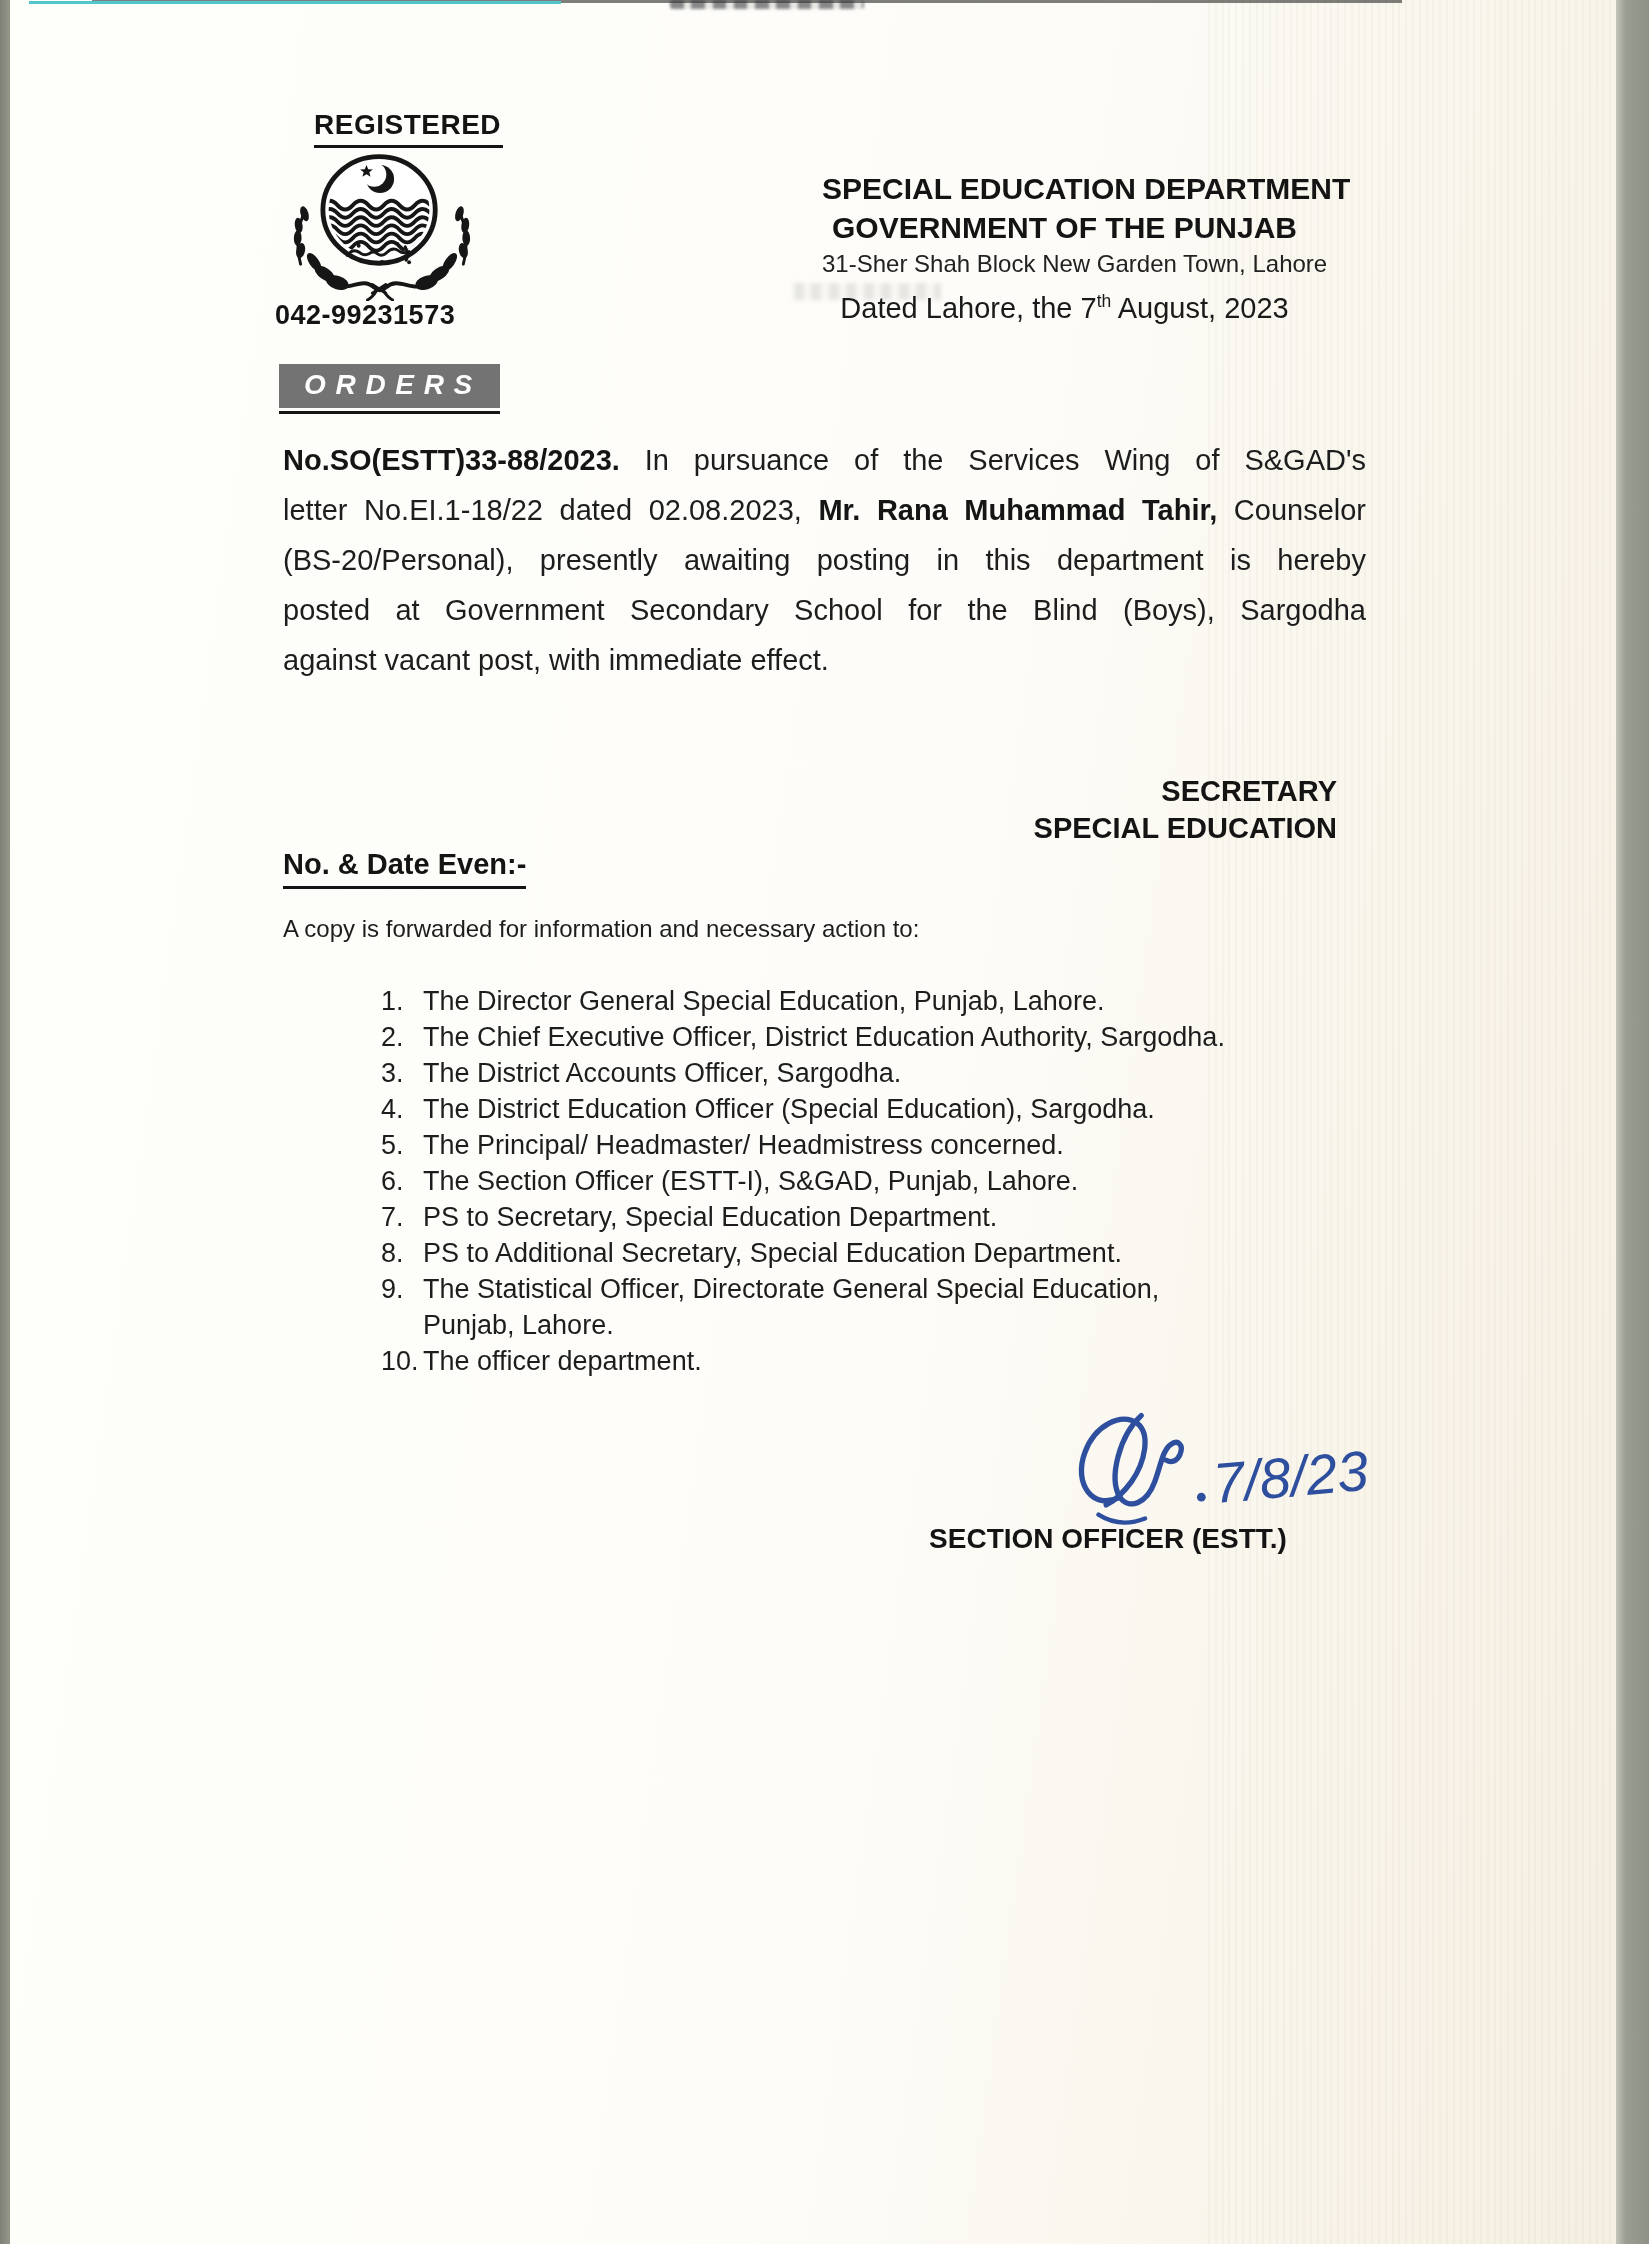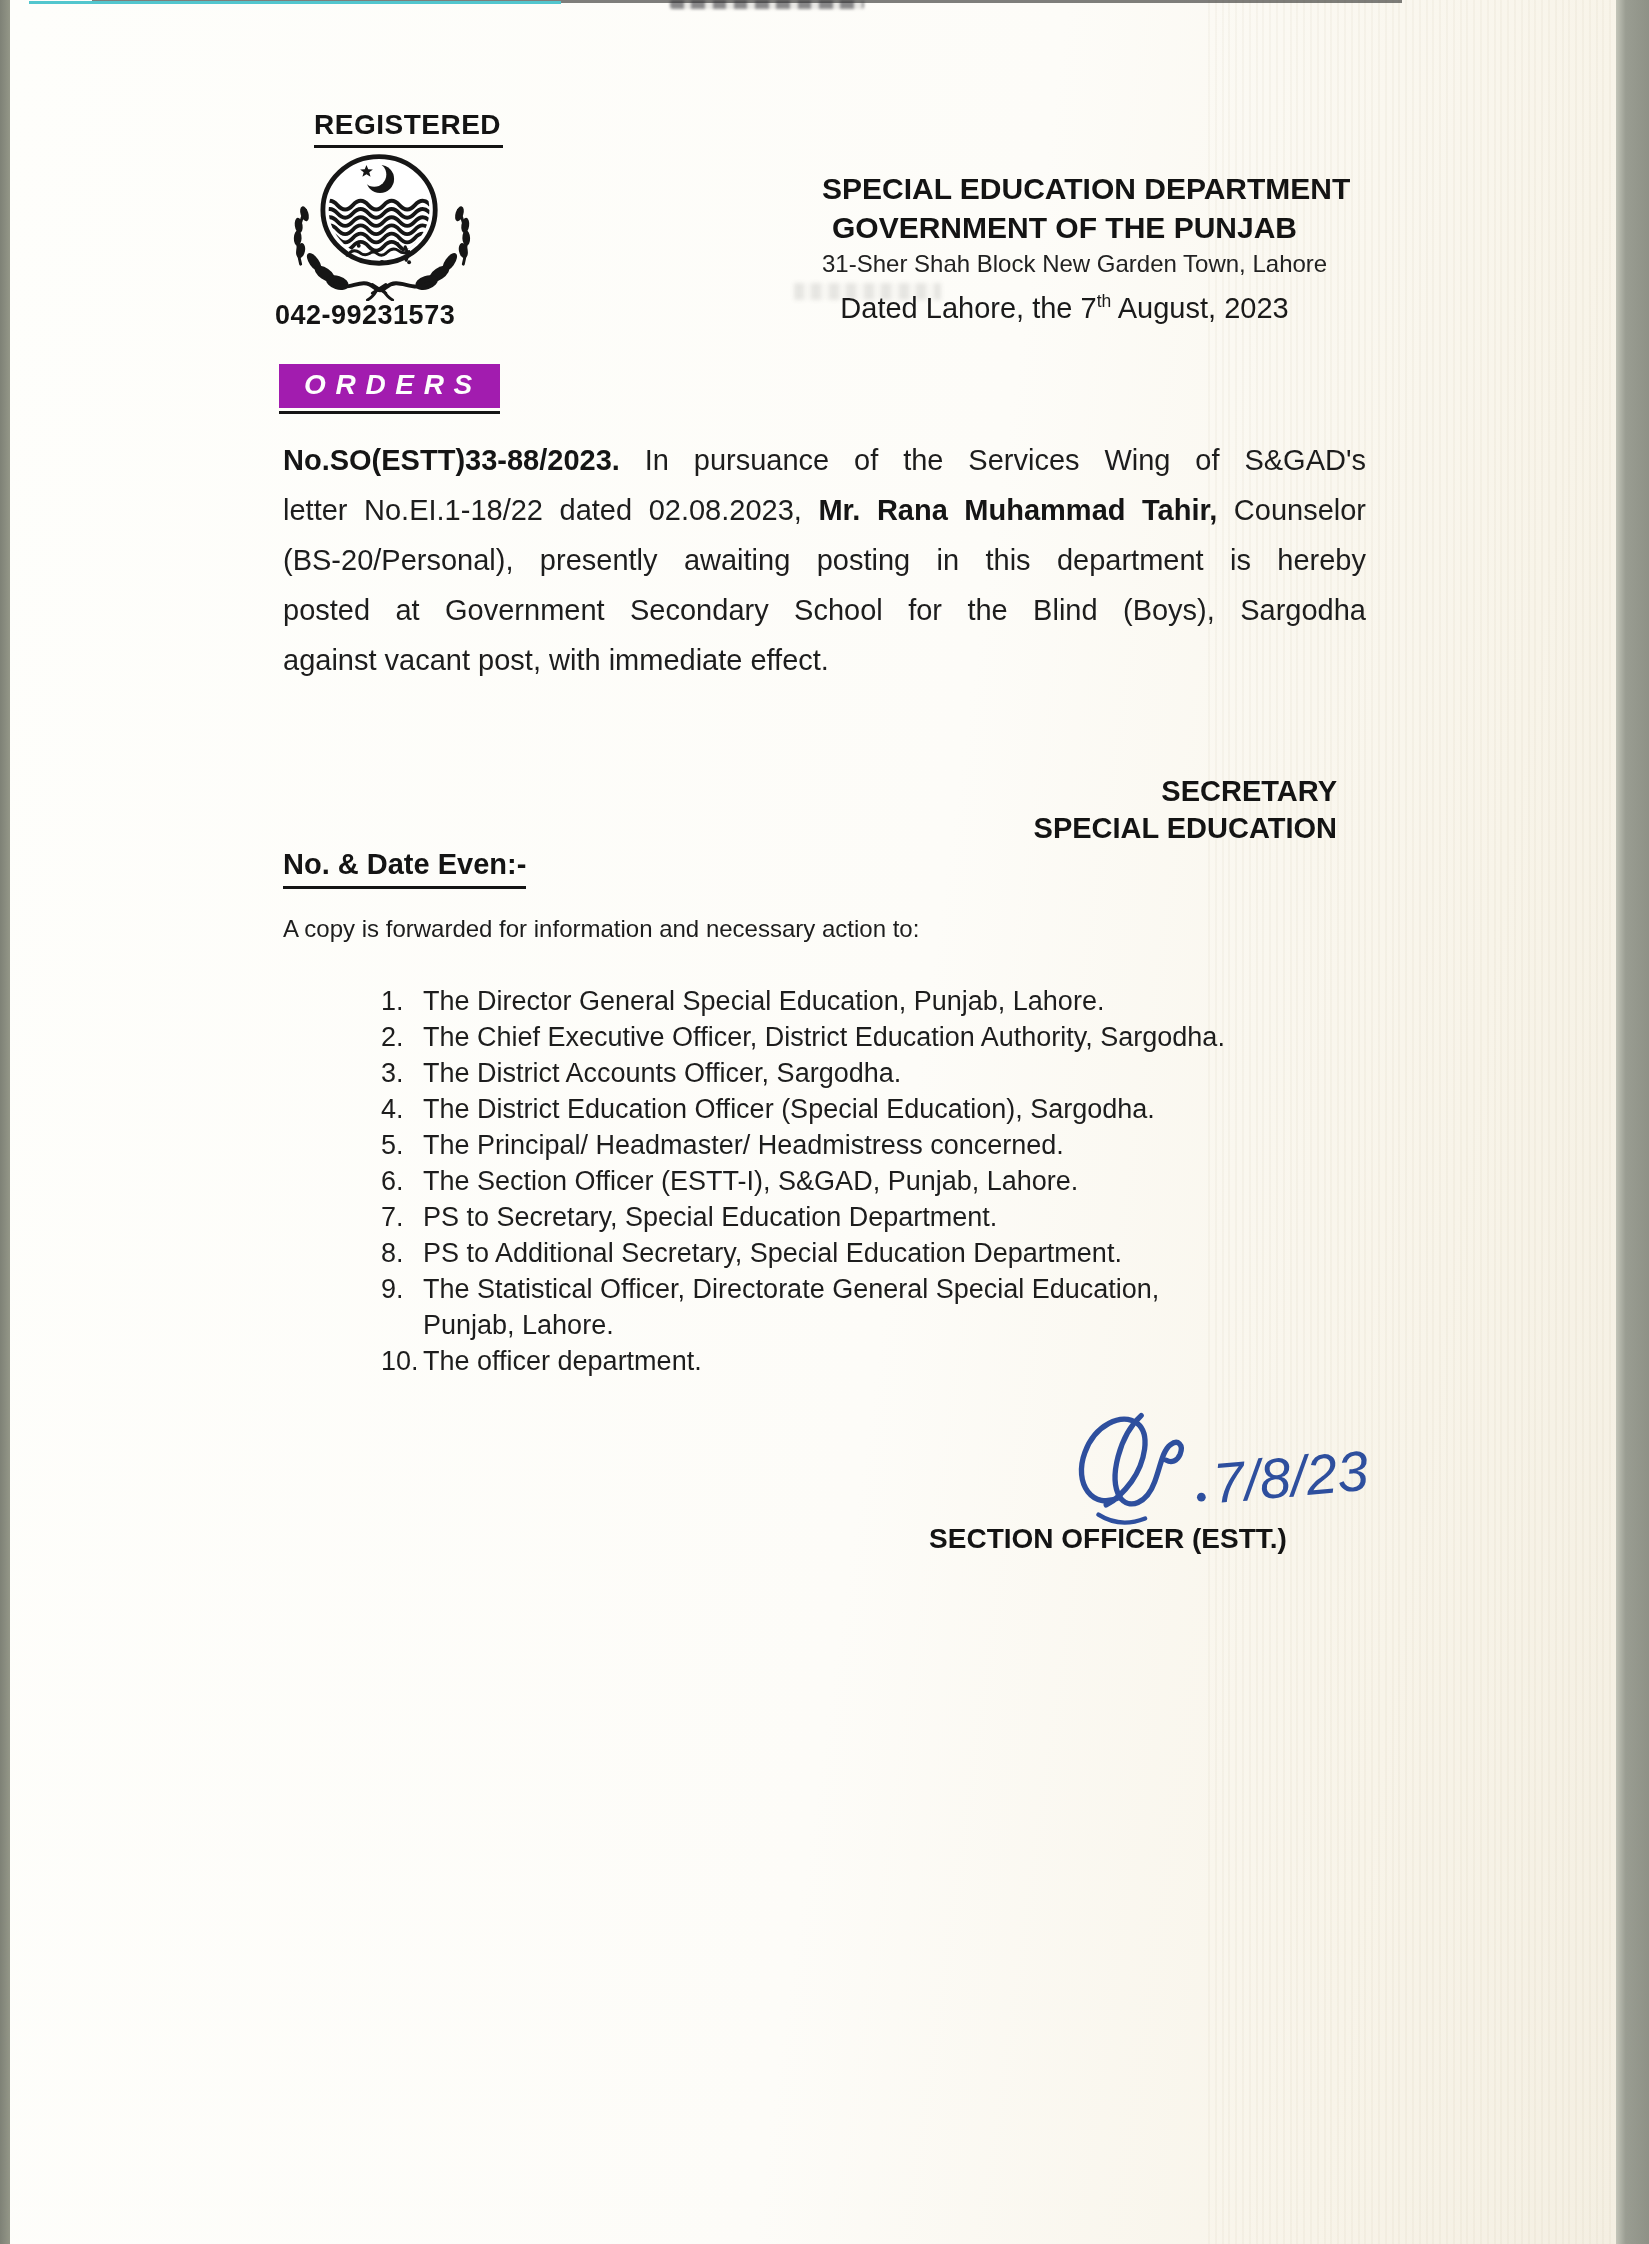--- a/index.html
+++ b/index.html
@@ -39,21 +39,21 @@
   .phone{position:absolute;left:275px;top:300px;font-size:27px;font-weight:bold;color:#141414;letter-spacing:0.5px;}
 
   .dept-block{position:absolute;left:822px;top:169px;width:485px;text-align:center;}
   .org-line{font-size:30px;font-weight:bold;line-height:39px;color:#141414;white-space:nowrap;}
   .addr-line{font-size:24px;line-height:33px;color:#222;white-space:nowrap;}
   .date-line{font-size:29px;margin-top:12px;color:#1a1a1a;white-space:nowrap;}
   .date-line sup{font-size:17.5px;vertical-align:super;line-height:0;}
 
   .orders-wrap{position:absolute;left:279px;top:364px;border-bottom:3.9px solid #161616;padding-bottom:2.9px;}
   .orders-box{
-    background:#a21caf;color:#fdfdfd;font-size:28px;font-weight:bold;font-style:italic;
+    background:#737373;color:#fdfdfd;font-size:28px;font-weight:bold;font-style:italic;
     letter-spacing:9.7px;padding:4.9px 17.5px 6.8px 25px;
   }
 
   .para{position:absolute;left:283px;top:435px;width:1083px;font-size:29px;line-height:50px;color:#1d1d1d;}
   .jline{text-align:justify;text-align-last:justify;}
   .lastline{text-align:left;}
   .para b{font-weight:bold;color:#151515;}
 
   .secretary{position:absolute;left:949px;top:773px;width:388px;text-align:right;
     font-size:29px;font-weight:bold;line-height:37px;color:#141414;}

